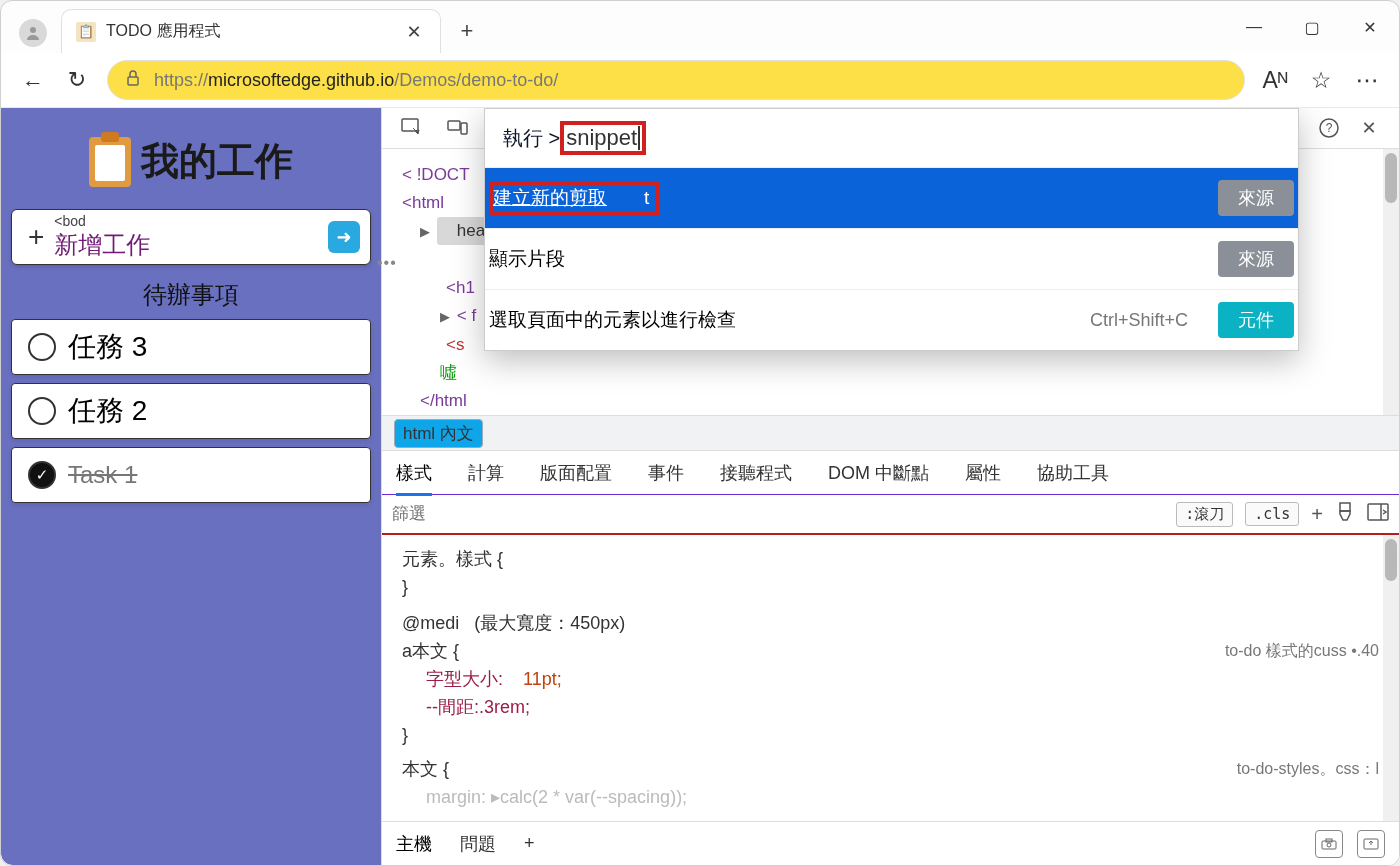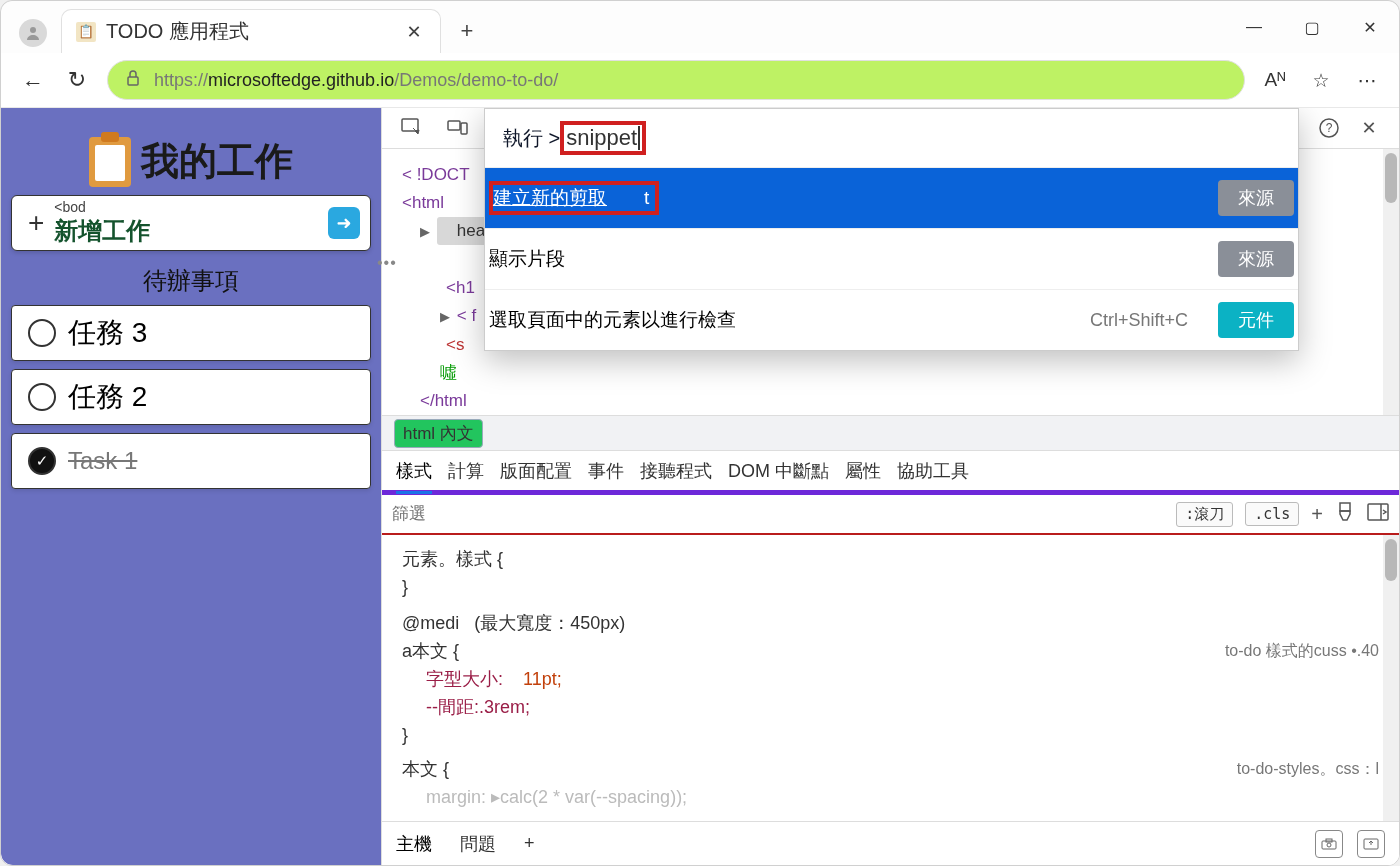--- a/index.html
+++ b/index.html
@@ -5,51 +5,51 @@
 * { box-sizing: border-box; margin: 0; padding: 0; font-family: "Segoe UI", "Microsoft JhengHei", sans-serif; }
 body { width: 1400px; height: 866px; background: #f0f0f0; overflow: hidden; border-radius: 12px; border: 1px solid #d0d0d0; display: flex; flex-direction: column; }
 
 
 .titlebar { height: 52px; background: #fdfdfd; display: flex; align-items: flex-end; border-radius: 12px 12px 0 0; }
 .profile { width: 40px; height: 40px; display: flex; align-items: center; justify-content: center; margin: 0 8px 0 12px; }
 .profile-circle { width: 28px; height: 28px; border-radius: 50%; background: #d9d9d9; display: flex; align-items: center; justify-content: center; color: #888; }
 .tab { background: #fff; height: 44px; border-radius: 10px 10px 0 0; display: flex; align-items: center; padding: 0 10px 0 14px; width: 380px; border: 1px solid #e0e0e0; border-bottom: none; }
 .tab-icon { width: 20px; height: 20px; background: #f2e5c4; border-radius: 2px; display: inline-flex; align-items: center; justify-content: center; margin-right: 10px; }
 .tab-icon::after { content: "📋"; font-size: 13px; }
-.tab-title { font-size: 20px; color: #333; flex: 1; }
+.tab-title { font-size: 16px; color: #333; flex: 1; }
 .tab-close { width: 32px; height: 32px; display: flex; align-items: center; justify-content: center; color: #444; font-size: 18px; border-radius: 4px; }
 .newtab { width: 40px; height: 40px; display: flex; align-items: center; justify-content: center; font-size: 22px; color: #444; margin-left: 6px; margin-bottom: 2px; }
 .window-controls { margin-left: auto; display: flex; align-items: center; height: 52px; }
 .winbtn { width: 58px; height: 40px; display: flex; align-items: center; justify-content: center; color: #333; font-size: 16px; }
 
 
 .urlbar { height: 55px; background: #fff; display: flex; align-items: center; border-bottom: 1px solid #e8e8e8; padding: 0 10px; }
 .nav-btn { width: 44px; height: 44px; display: flex; align-items: center; justify-content: center; color: #333; font-size: 22px; border-radius: 6px; }
-.url-field { flex: 1; display: flex; align-items: center; height: 40px; border: 1px solid #e0e0e0; border-radius: 22px; margin: 0 8px; padding: 0 16px; background: #bef264; }
+.url-field { flex: 1; display: flex; align-items: center; height: 40px; border: 1px solid #e0e0e0; border-radius: 22px; margin: 0 8px; padding: 0 16px; background: #fde047; }
 .lock { color: #666; margin-right: 12px; font-size: 16px; }
 .url-text { font-size: 18px; color: #777; }
 .url-text .dark { color: #222; }
 .right-nav { display: flex; align-items: center; gap: 2px; }
-.right-nav .nav-btn { font-size: 19px; }
+.right-nav .nav-btn { font-size: 23px; }
 
 
 .content { flex: 1; display: flex; background: #fff; position: relative; overflow: hidden; }
 
 
 .todo-app { width: 380px; background: #6a70c0; padding: 10px; border-radius: 0 0 0 12px; overflow: hidden; }
-.todo-header { display: flex; align-items: center; justify-content: center; padding: 18px 0 8px; gap: 10px; }
+.todo-header { display: flex; align-items: center; justify-content: center; padding: 18px 0 22px; gap: 10px; }
 .clipboard-icon { width: 42px; height: 50px; background: #e09a3f; border-radius: 4px; position: relative; }
 .clipboard-icon::before { content: ""; position: absolute; top: -5px; left: 50%; transform: translateX(-50%); width: 18px; height: 10px; background: #d07a1f; border-radius: 3px; }
 .clipboard-icon::after { content: ""; position: absolute; inset: 8px 6px 6px 6px; background: #fff; border-radius: 2px; }
 .todo-title { font-size: 38px; font-weight: 700; color: #1a1a1a; }
 .add-task { background: #fff; border-radius: 6px; height: 56px; display: flex; align-items: center; padding: 0 10px 0 16px; margin-bottom: 14px; border: 1px solid #333; box-shadow: 0 2px 4px rgba(0,0,0,0.15); }
 .plus { font-size: 28px; font-weight: 300; color: #333; margin-right: 10px; }
 .add-text-wrap { flex: 1; display: flex; flex-direction: column; justify-content: center; }
 .bod-text { font-size: 14px; color: #444; }
-.add-text { font-size: 24px; color: #14532d; font-weight: bold; }
+.add-text { font-size: 24px; color: #701a75; }
 .add-go { width: 32px; height: 32px; background: #2aa8e0; border-radius: 6px; display: flex; align-items: center; justify-content: center; color: #fff; font-size: 18px; }
 .section-label { text-align: center; font-size: 24px; color: #111; margin: 10px 0 8px; }
 .task { background: #fff; border: 1px solid #333; border-radius: 4px; height: 56px; display: flex; align-items: center; padding: 0 16px; margin-bottom: 8px; font-size: 28px; box-shadow: 0 2px 4px rgba(0,0,0,0.1); }
 .task-circle { width: 28px; height: 28px; border: 2px solid #333; border-radius: 50%; margin-right: 12px; }
 .task.done .task-circle { background: #111; position: relative; }
 .task.done .task-circle::after { content: "✓"; color: #fff; position: absolute; inset: 0; display: flex; align-items: center; justify-content: center; font-size: 15px; }
 .task.done .task-label { text-decoration: line-through; color: #777; font-size: 24px; }
 
 
 .devtools { flex: 1; background: #fff; display: flex; flex-direction: column; border-left: 1px solid #ddd; font-family: Consolas, monospace; }
@@ -62,23 +62,23 @@
 .dt-body { flex: 1; display: flex; flex-direction: column; position: relative; }
 .dom-pane { flex: 0 0 auto; padding: 12px 0 0 20px; font-size: 17px; line-height: 28px; color: #7a3a9a; position: relative; font-family: Consolas, monospace; min-height: 240px; }
 .dom-pane .tag { color: #7a3a9a; }
 .dom-pane .head-box { display: inline-block; background: #d8d8d8; border-radius: 3px; padding: 0 20px; color: #333; }
 .dom-pane .tri { color: #666; font-size: 13px; margin-right: 2px; }
 .dom-ellipsis { position: absolute; left: -5px; top: 100px; color: #888; font-size: 16px; letter-spacing: 1px; }
 .scrollbar-v { position: absolute; right: 0; top: 0; width: 16px; background: #f0f0f0; height: 100%; }
 .scroll-thumb { width: 12px; margin: 4px auto 0; background: #b8b8b8; border-radius: 6px; }
 
 .breadcrumb { height: 36px; background: #f1f2f4; display: flex; align-items: center; padding: 0 12px; font-size: 17px; color: #333; border-top: 1px solid #ddd; border-bottom: 1px solid #ddd; }
-.breadcrumb span.sel { background: #22c55e; border: 1px solid #9ab; border-radius: 4px; padding: 2px 8px; }
-
-.styles-tabs { height: 44px; display: flex; align-items: center; padding: 0 14px; gap: 16px; font-size: 18px; color: #333; border-bottom: 5px solid #6d28d9; }
+.breadcrumb span.sel { background: #0ea5e9; border: 1px solid #9ab; border-radius: 4px; padding: 2px 8px; }
+
+.styles-tabs { height: 44px; display: flex; align-items: center; padding: 0 14px; gap: 36px; font-size: 18px; color: #333; border-bottom: 1px solid #6d28d9; }
 .styles-tabs .active { border-bottom: 3px solid #1a73e8; padding-bottom: 8px; margin-bottom: -11px; color: #000; }
 
 .filter-row { height: 40px; display: flex; align-items: center; border-bottom: 2px solid #b91c1c; padding: 0 10px; font-size: 17px; color: #555; }
 .filter-input { flex: 1; border: none; outline: none; font-size: 17px; color: #555; }
 .filter-actions { margin-left: auto; display: flex; align-items: center; gap: 12px; }
 .chip { border: 1px solid #bbb; border-radius: 3px; padding: 2px 8px; font-size: 15px; color: #333; background: #fafafa; font-family: monospace; }
 
 .css-pane { flex: 1; padding: 10px 20px; font-size: 18px; line-height: 28px; color: #333; font-family: Consolas, monospace; position: relative; overflow: hidden; }
 .css-src { float: right; color: #777; font-size: 16px; }
 .css-prop { color: #9a1e47; }

